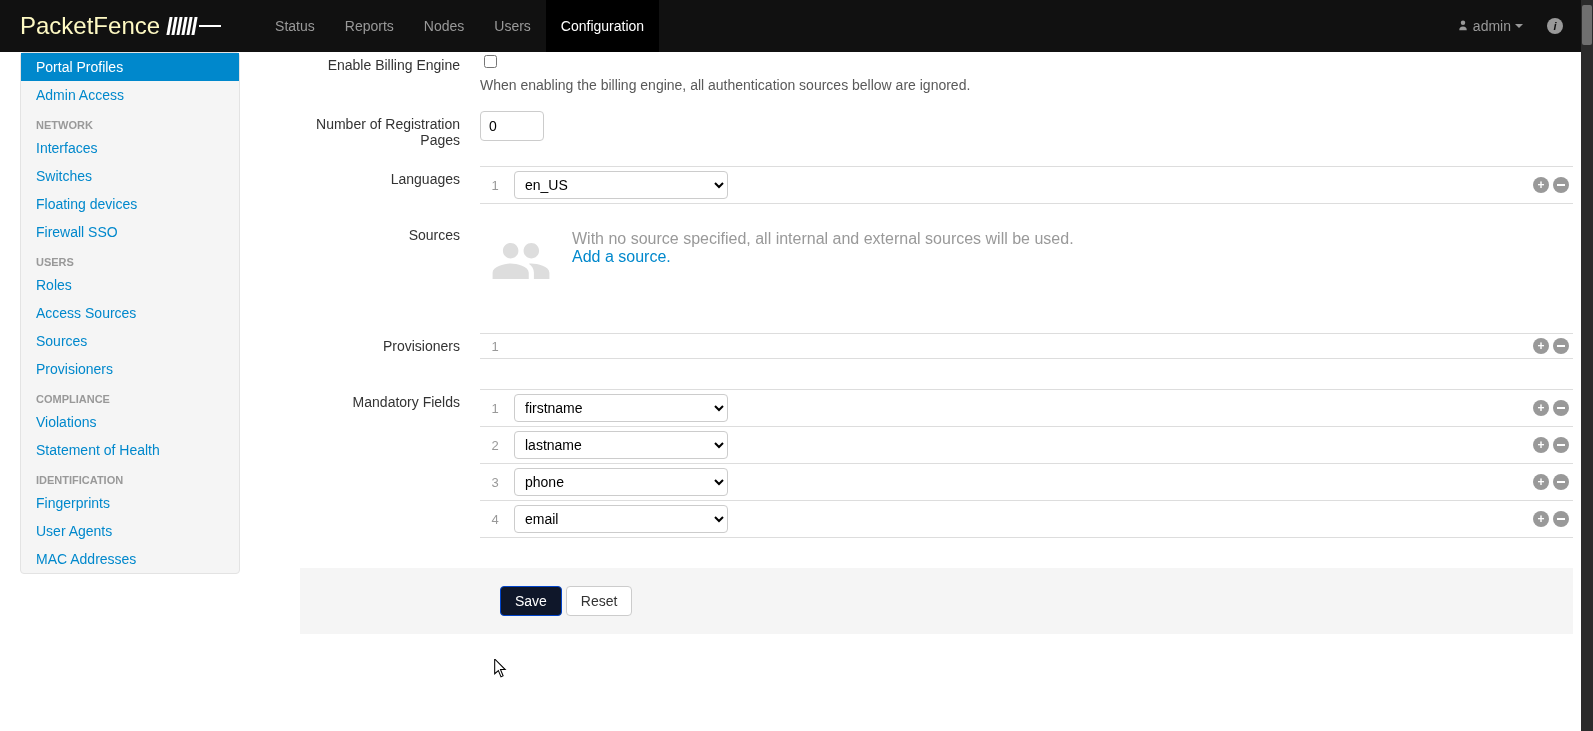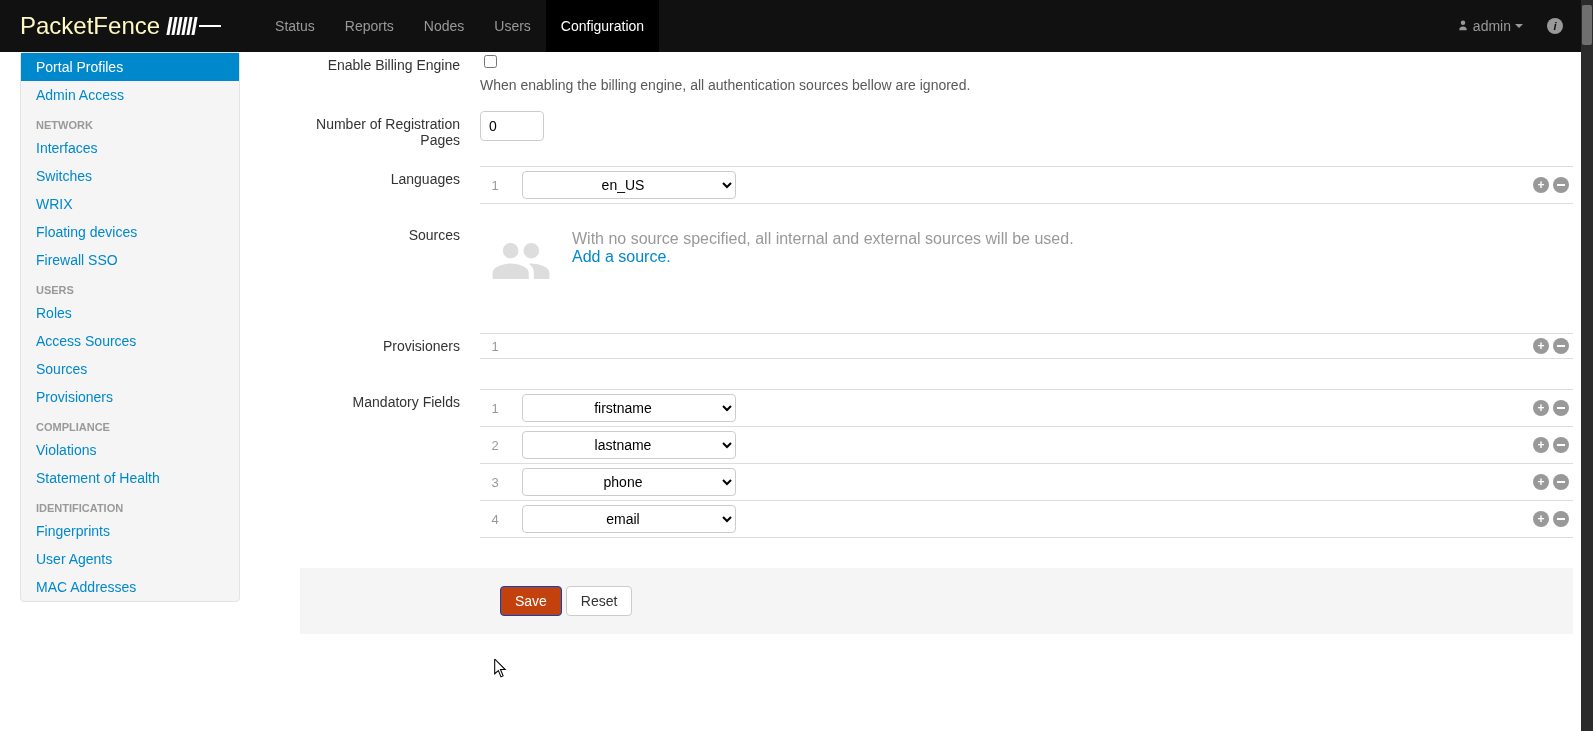--- a/index.html
+++ b/index.html
@@ -37,37 +37,37 @@
   .form-horizontal .control-label { width:180px; text-align:right; padding-top:5px; padding-right:20px;}
   .form-horizontal .controls { flex:1;}
   .help-block { color:#595959; margin-top:6px;}
 
   input[type="text"].small { width:64px; height:30px; border:1px solid #ccc; border-radius:4px; padding:4px 8px; font-size:14px;}
 
   
   .sortable { border-top:1px solid #ddd;}
   .sortable .srow { display:flex; align-items:center; border-bottom:1px solid #ddd; padding:4px 0;}
   .sortable .idx { width:30px; text-align:center; color:#999; font-size:13px;}
-  .sortable .select { margin-left:12px;text-align:center;}
+  .sortable .select { margin-left:4px;}
   .sortable .controls-right { margin-left:auto; display:flex; gap:4px; padding-right:4px;}
   .circle-btn { width:16px; height:16px; border-radius:50%; background:#999; color:#fff; display:inline-flex; align-items:center; justify-content:center; font-size:12px; line-height:1; cursor:pointer;}
   .circle-btn.minus::before { content:""; display:block; width:8px; height:2px; background:#fff;}
   .circle-btn.plus::before { content:"+"; font-weight:bold; font-size:12px; color:#fff;}
 
   select.form-select { width:214px; height:28px; border:1px solid #ccc; border-radius:4px; padding:2px 6px; font-size:14px; background:#fff;}
 
   
   .empty-src { display:flex; gap:20px; align-items:flex-start; padding:8px 0 20px 10px;}
   .users-icon { color:#ddd; }
 
   
   .form-actions { background:#f5f5f5; padding:18px 20px 18px 200px; border-top:0; margin-top:30px;}
   .btn { display:inline-block; padding:6px 14px; font-size:14px; border-radius:4px; border:1px solid #ccc; background:#fff; color:#333; cursor:pointer;}
   .btn-primary { background:#006dcc; border-color:#0044cc; color:#fff;}
-  .btn-primary.pressed { background:#c2410c;}
+  .btn-primary.pressed { background:#0f172a;}
 
   
   .fake-scroll { position:fixed; top:0; right:0; width:12px; height:100%; background:#2b2b2b;}
   .fake-scroll .thumb { position:absolute; left:1px; width:10px; background:#6f6f6f; border-radius:2px; top:5px; height:40px;}
 
   .cursor-img { position:fixed; pointer-events:none; width:14px; height:20px; left:494px; top:659px; z-index:9999;}
 </style>
 </head>
 <body>
 
@@ -128,23 +128,20 @@
           <a href="#">Admin Access</a>
         </li>
         <li class="nav-header">Network</li>
         <li>
           <a href="#">Interfaces</a>
         </li>
         <li>
           <a href="#">Switches</a>
         </li>
         <li>
-          <a href="#">WRIX</a>
-        </li>
-        <li>
           <a href="#">Floating devices</a>
         </li>
         <li>
           <a href="#">Firewall SSO</a>
         </li>
         <li class="nav-header">Users</li>
         <li>
           <a href="#">Roles</a>
         </li>
         <li>

